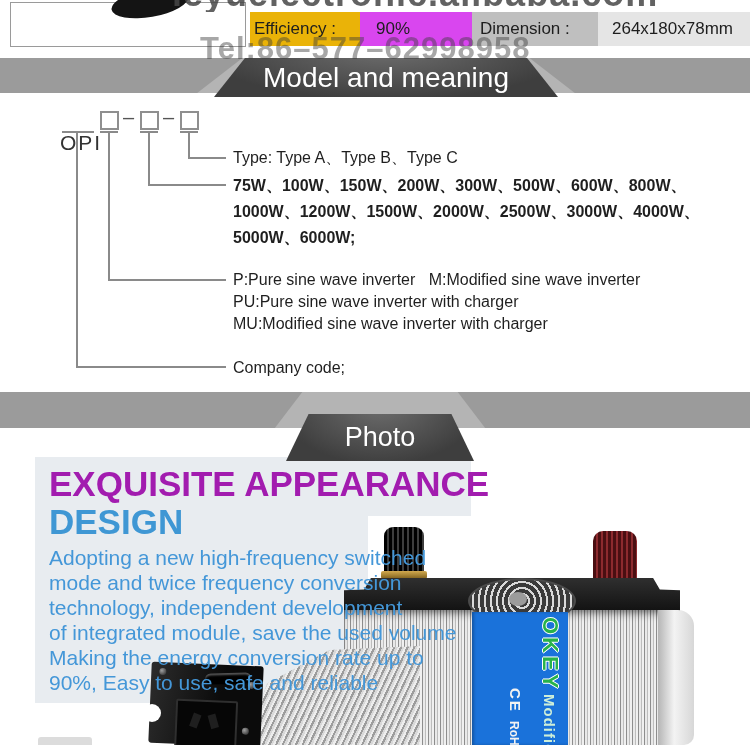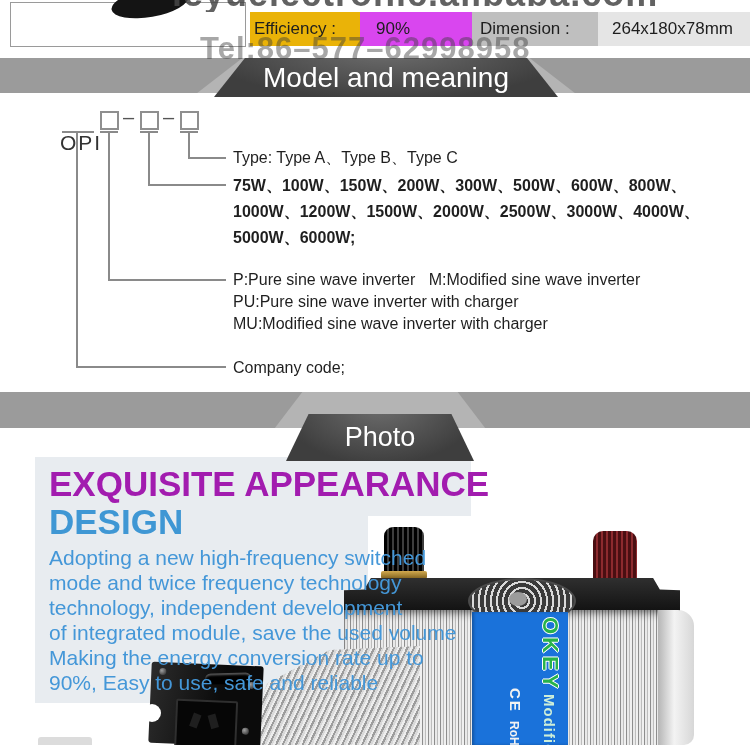--- a/index.html
+++ b/index.html
@@ -152,21 +152,21 @@
   <div class="abs flank flank2"></div>
   <div class="abs trap trap2">
     <span>Photo</span>
   </div>
 
   <div class="abs panel"></div>
   <div class="abs head1">EXQUISITE APPEARANCE</div>
   <div class="abs head2">DESIGN</div>
   <div class="abs bodytxt">
     <div>Adopting a new high-frequency switched</div>
-    <div>mode and twice frequency technology</div>
+    <div>mode and twice frequency conversion</div>
     <div>technology, independent development</div>
     <div>of integrated module, save the used volume</div>
     <div>Making the energy conversion rate up to</div>
     <div>90%, Easy to use, safe and reliable</div>
   </div>
 
   <div class="abs photo-bg"></div>
   <div class="abs knob knob-black">
       <div class="brass"></div>
     </div>

